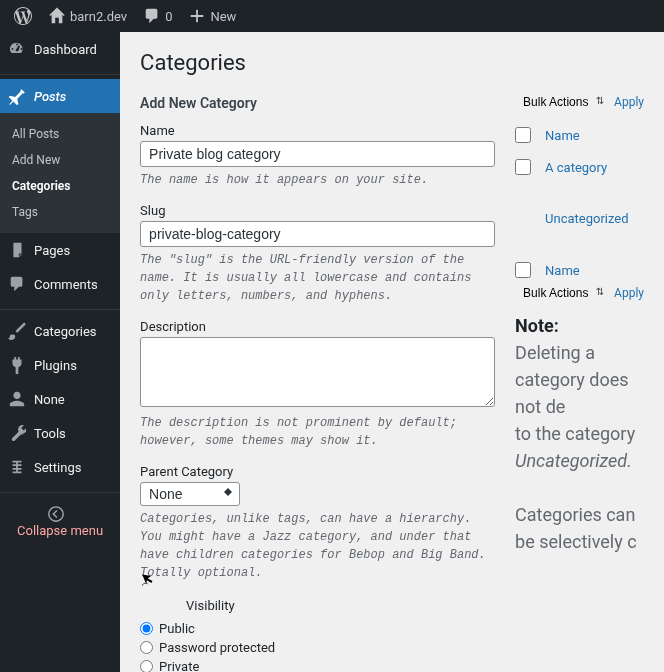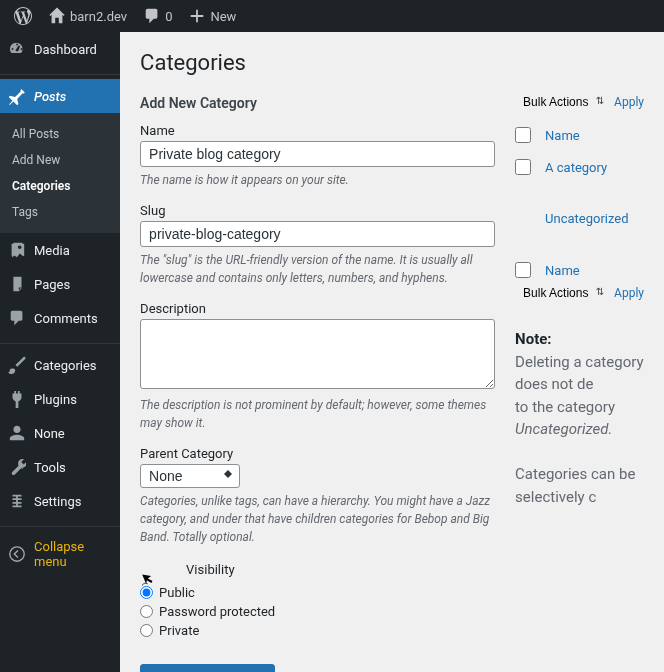--- a/index.html
+++ b/index.html
@@ -28,34 +28,34 @@
 .form-field { margin-bottom: 14px; }
 .form-field label { display: block; font-size: 13px; margin-bottom: 3px; color: #1d2327; }
 .form-field input[type=text], .form-field textarea, .form-field select {
   width: 100%; padding: 4px 8px; font-size: 14px; border: 1px solid #8c8f94; border-radius: 3px; background: #fff; color: #2c3338;
 }
 .form-field textarea { height: 70px; resize: vertical; }
 .form-field select { width: 100px; padding: 3px 24px 3px 8px; appearance: none; -webkit-appearance: none; background: #fff; }
 .select-wrap { position: relative; display: inline-block; }
 .select-wrap::after { content: ""; position: absolute; right: 8px; top: 50%; transform: translateY(-50%); width: 0; height: 0; border-left: 4px solid transparent; border-right: 4px solid transparent; border-top: 4px solid #2c3338; }
 .select-wrap::before { content: ""; position: absolute; right: 8px; top: 50%; transform: translateY(-6px); width: 0; height: 0; border-left: 4px solid transparent; border-right: 4px solid transparent; border-bottom: 4px solid #2c3338; }
-.desc { font-size: 12px; color: #646970; font-style: italic; line-height: 1.5; margin-top: 4px; }
+.desc { font-size: 12px; color: #646970; font-style: italic; line-height: 1.5; margin-top: 4px; font-family: Liberation Mono, monospace; }
 .radios label { display: flex; align-items: center; font-size: 13px; padding: 2px 0; margin-bottom: 0; }
 .radios input { margin-right: 6px; }
 .btn { display: inline-block; background: #2271b1; color: #fff; border: 1px solid #2271b1; font-size: 13px; padding: 6px 12px; border-radius: 3px; cursor: pointer; margin-top: 10px; }
 .bulk { display: flex; align-items: center; gap: 10px; margin-bottom: 10px; font-size: 12px; margin-left: 8px; }
 .bulk-select { border: none; background: transparent; font-size: 12px; padding-right: 14px; appearance: none; }
 .bulk-select-wrap { position: relative; display: inline-block; }
 .bulk-select-wrap::after { content: "⇅"; position: absolute; right: 0; top: 0; font-size: 10px; }
 .apply { color: #2271b1; cursor: pointer; font-size: 12px; }
 .cat-row { display: flex; align-items: center; padding: 8px 0; font-size: 13px; }
 .cat-row input[type=checkbox] { margin-right: 14px; width: 16px; height: 16px; border: 1px solid #8c8f94; border-radius: 3px; }
 .cat-row a { color: #2271b1; text-decoration: none; }
 .cat-row.indent { padding-left: 30px; }
-.note { font-size: 15px; color: #646970; line-height: 1.5; margin-top: 28px; }
+.note { font-size: 18px; color: #646970; line-height: 1.5; margin-top: 12px; }
 .note strong { color: #1d2327; }
 .cursor { position: absolute; width: 18px; height: 18px; pointer-events: none; }
 </style>
 </head>
 <body>
 
 <div class="toolbar">
   <div class="toolbar-item">
     <svg viewBox="0 0 20 20">
         <path d="M10 0C4.5 0 0 4.5 0 10s4.5 10 10 10 10-4.5 10-10S15.5 0 10 0zM1 10c0-1.3.3-2.5.8-3.6L6 18.2C3 16.8 1 13.6 1 10zm9 9c-.9 0-1.7-.1-2.5-.4l2.7-7.8 2.8 7.6c-.9.4-2 .6-3 .6zm1.2-13.2c.5 0 1-.1 1-.1.5-.1.4-.7 0-.7 0 0-1.4.1-2.3.1-.8 0-2.2-.1-2.2-.1-.5 0-.5.7-.1.7 0 0 .4.1.9.1l1.3 3.6-1.9 5.6-3.1-9.2c.5 0 1-.1 1-.1.5-.1.4-.7 0-.7 0 0-1.4.1-2.3.1h-.5C4.3 2.6 7 1 10 1c2.3 0 4.3.9 5.9 2.3h-.1c-.8 0-1.5.7-1.5 1.5 0 .7.4 1.3.8 2 .3.5.7 1.2.7 2.2 0 .7-.3 1.4-.6 2.5L14.4 15l-3.2-9.2zm3.3 12.1l2.7-7.9c.5-1.3.7-2.3.7-3.2v-.6c.6 1.2 1 2.5 1 3.8.1 3.1-1.7 5.9-4.4 7.9z"></path>
@@ -97,26 +97,20 @@
     <span>Posts</span>
   </div>
   <div class="submenu">
     <a class="submenu-item">All Posts</a>
     <a class="submenu-item">Add New</a>
     <a class="submenu-item current">Categories</a>
     <a class="submenu-item">Tags</a>
   </div>
   <div class="menu-item">
     <svg viewBox="0 0 20 20">
-          <path d="M4 16V3h2V2h10v1h2v13l-1 1-4-3-3 4-3-2-2 2-1-2zm9-11a2 2 0 100 4 2 2 0 000-4z"></path>
-        </svg>
-    <span>Media</span>
-  </div>
-  <div class="menu-item">
-    <svg viewBox="0 0 20 20">
           <path d="M6 2h9v13l-3 3H6V2zm9 12h-3v3l3-3z"></path>
         </svg>
     <span>Pages</span>
   </div>
   <div class="menu-item">
     <svg viewBox="0 0 20 20">
           <path d="M5 2h9c1.1 0 2 .9 2 2v7c0 1.1-.9 2-2 2h-2l-5 5v-5H5c-1.1 0-2-.9-2-2V4c0-1.1.9-2 2-2z"></path>
         </svg>
     <span>Comments</span>
   </div>
@@ -145,21 +139,21 @@
         </svg>
     <span>Tools</span>
   </div>
   <div class="menu-item">
     <svg viewBox="0 0 20 20">
           <path d="M5 3h10v2h-4v2h4v2h-4v2h4v2h-4v2h4v2H5v-2h4v-2H5v-2h4V9H5V7h4V5H5V3z"></path>
         </svg>
     <span>Settings</span>
   </div>
   <div class="menu-sep"></div>
-  <div class="menu-item" style="color:#eab308;">
+  <div class="menu-item" style="color:#fca5a5;flex-direction:column;">
     <svg viewBox="0 0 20 20" style="fill:#a7aaad;">
           <circle cx="10" cy="10" r="8" fill="none" stroke="#a7aaad" stroke-width="1.5"></circle>
           <path d="M11 6l-4 4 4 4" fill="none" stroke="#a7aaad" stroke-width="1.5"></path>
         </svg>
     <span>Collapse menu</span>
   </div>
 </div>
 
 <div class="content">
   <h1>Categories</h1>

